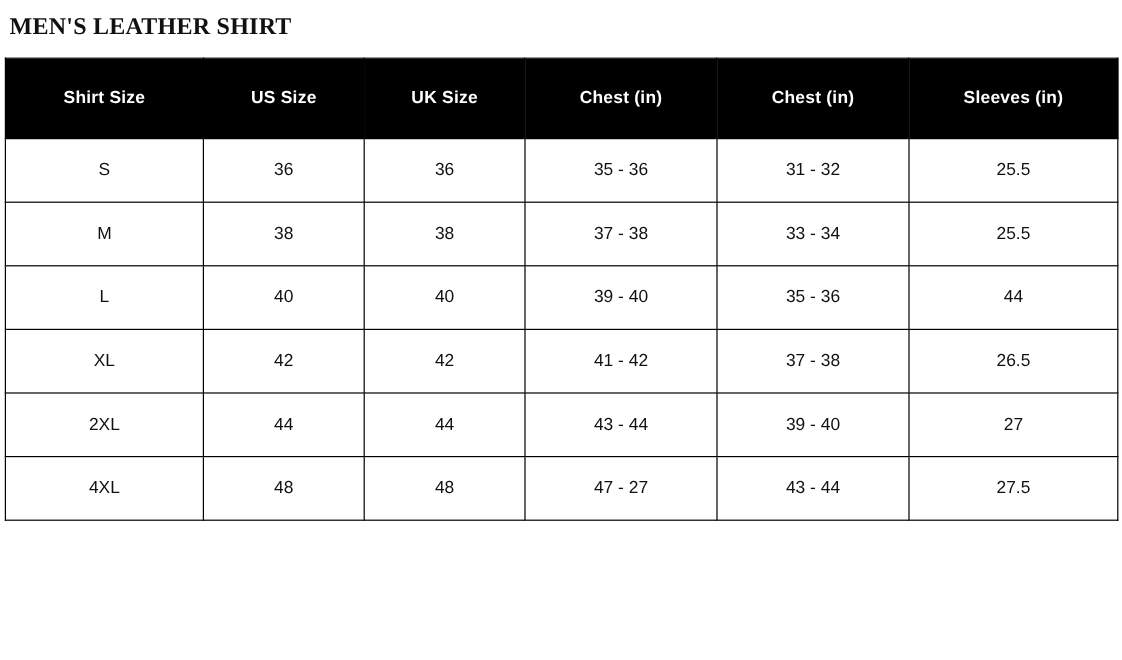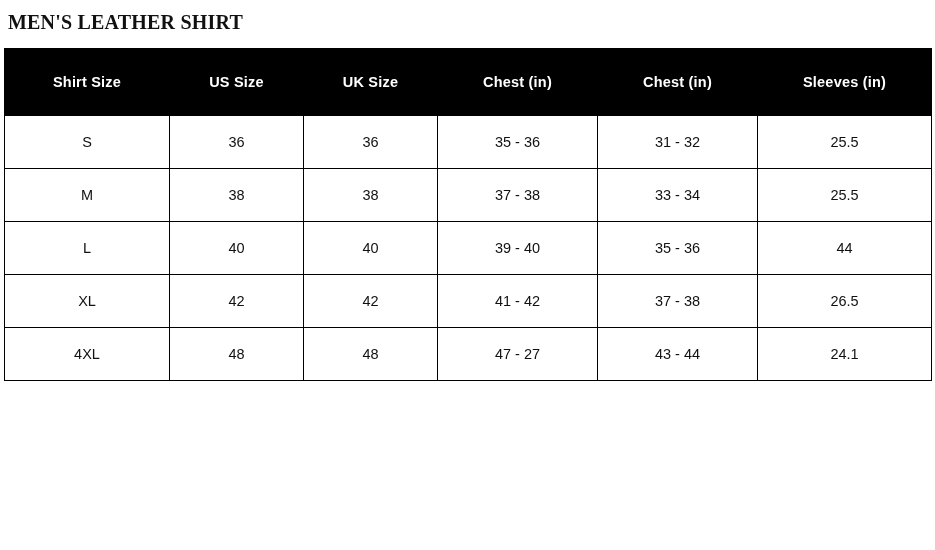--- a/index.html
+++ b/index.html
@@ -120,24 +120,32 @@
         </tr>
         <tr>
           <td>XL</td>
           <td>42</td>
           <td>42</td>
           <td>41 - 42</td>
           <td>37 - 38</td>
           <td>26.5</td>
         </tr>
         <tr>
+          <td>2XL</td>
+          <td>44</td>
+          <td>44</td>
+          <td>43 - 44</td>
+          <td>39 - 40</td>
+          <td>27</td>
+        </tr>
+        <tr>
           <td>4XL</td>
           <td>48</td>
           <td>48</td>
           <td>47 - 27</td>
           <td>43 - 44</td>
-          <td>24.1</td>
+          <td>27.5</td>
         </tr>
       </tbody>
     </table>
   </div>
 
 </div>
 
 </body></html>

